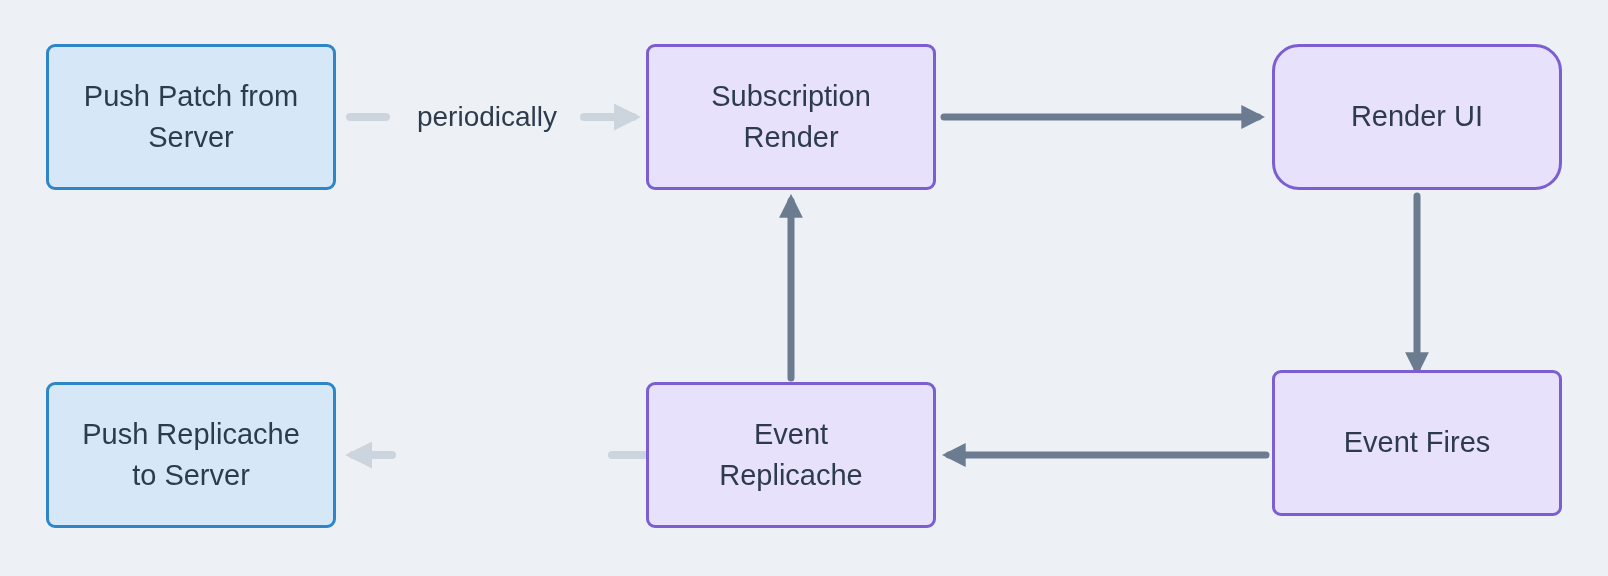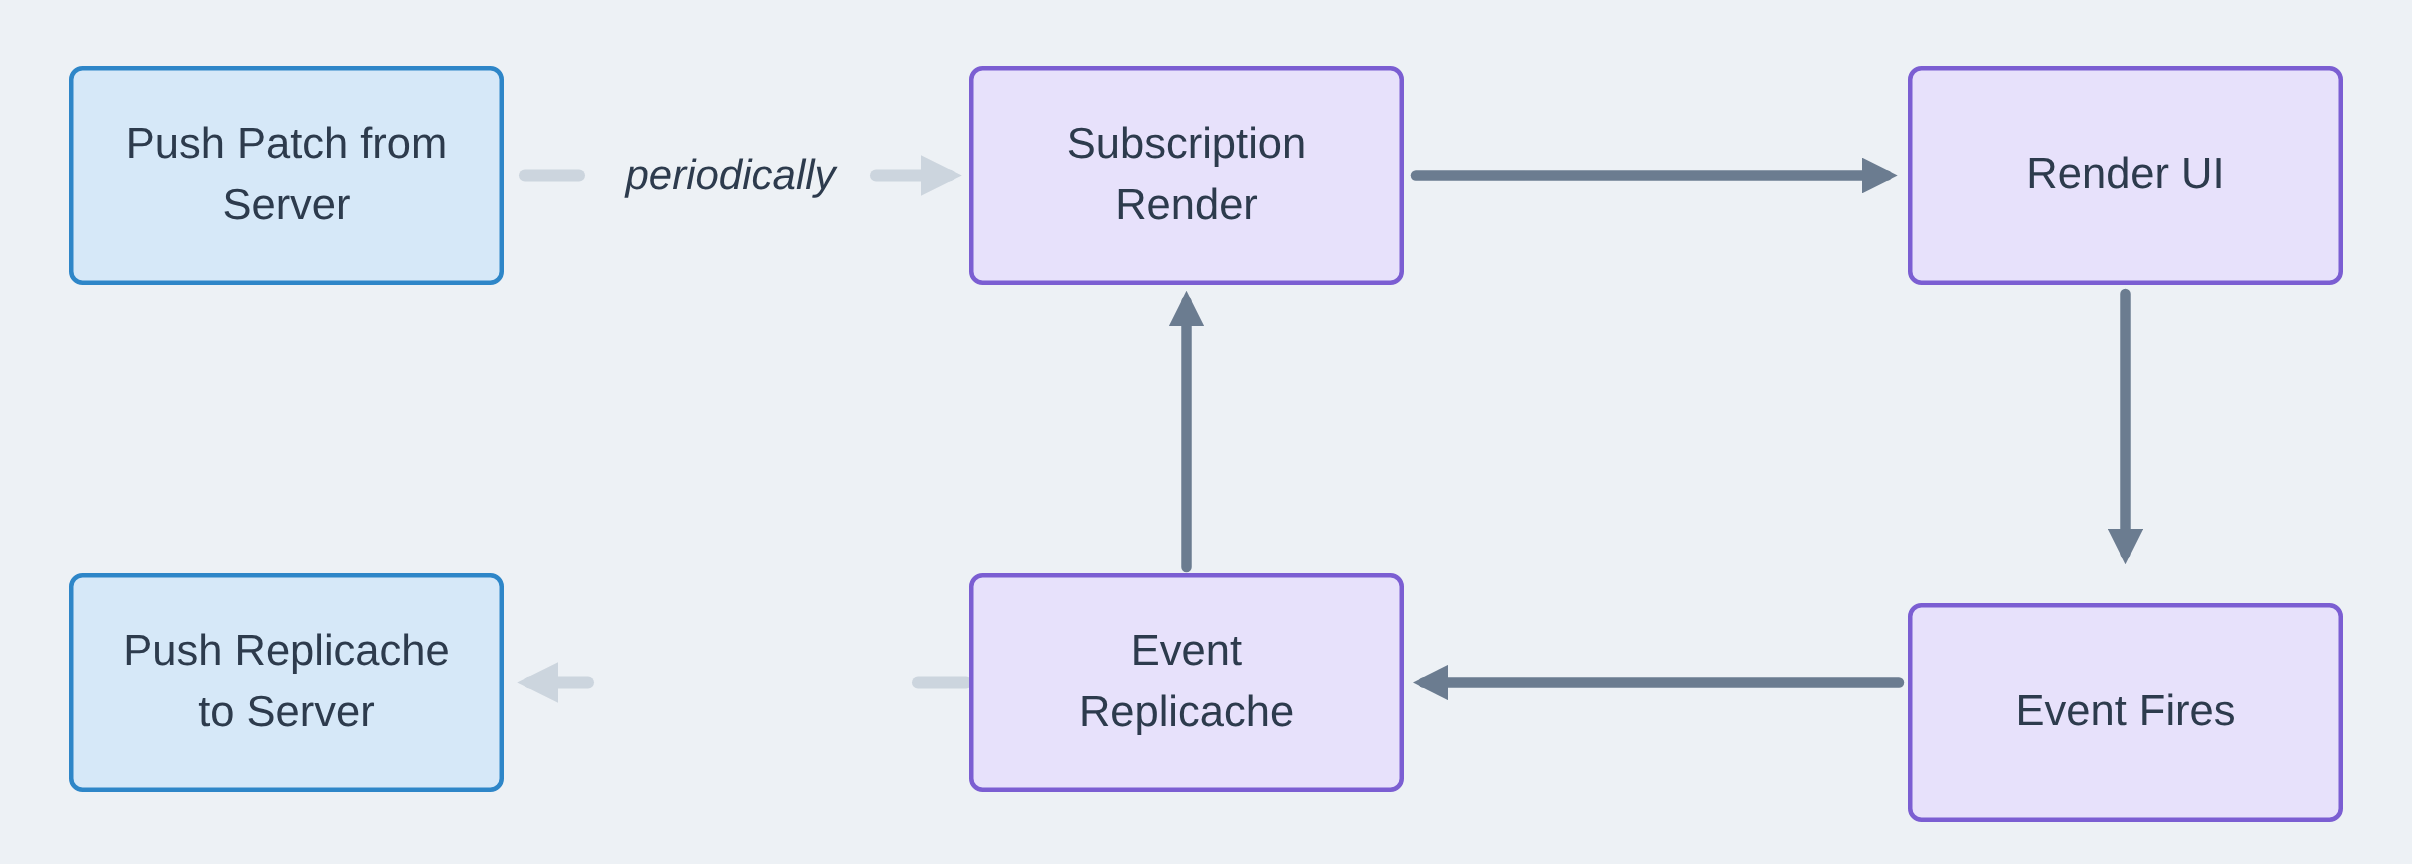--- a/index.html
+++ b/index.html
@@ -48,33 +48,33 @@
   .node.blue{
     background:var(--blue-fill);
     border:3px solid var(--blue-border);
   }
   .node.purple{
     background:var(--purple-fill);
     border:3px solid var(--purple-border);
   }
   #node-pull{left:46px;top:44px;}
   #node-subscription{left:646px;top:44px;}
-  #node-render{left:1272px;top:44px;}
-  #node-event{left:1272px;top:402px;}
+  #node-render{left:1272px;top:44px;border-radius:27px;}
+  #node-event{left:1272px;top:370px;}
   #node-mutate{left:646px;top:382px;}
   #node-push{left:46px;top:382px;}
   .edge-label{
     position:absolute;
     transform:translate(-50%,-50%);
     white-space:nowrap;
     font-size:28px;
     background:var(--bg);
     padding:2px 6px;
   }
-  #label-periodically{left:487px;top:117px;font-style:italic;}
+  #label-periodically{left:487px;top:117px;}
   #label-in-background{left:499px;top:455px;}
 </style>
 </head>
 <body>
 
 <div class="canvas">
 
   <svg class="arrows" viewBox="0 0 1608 576" aria-hidden="true">
     <defs>
       <marker id="head-dark" viewBox="0 0 10 10" refX="7" refY="5" markerWidth="3.4" markerHeight="3.4" orient="auto">

